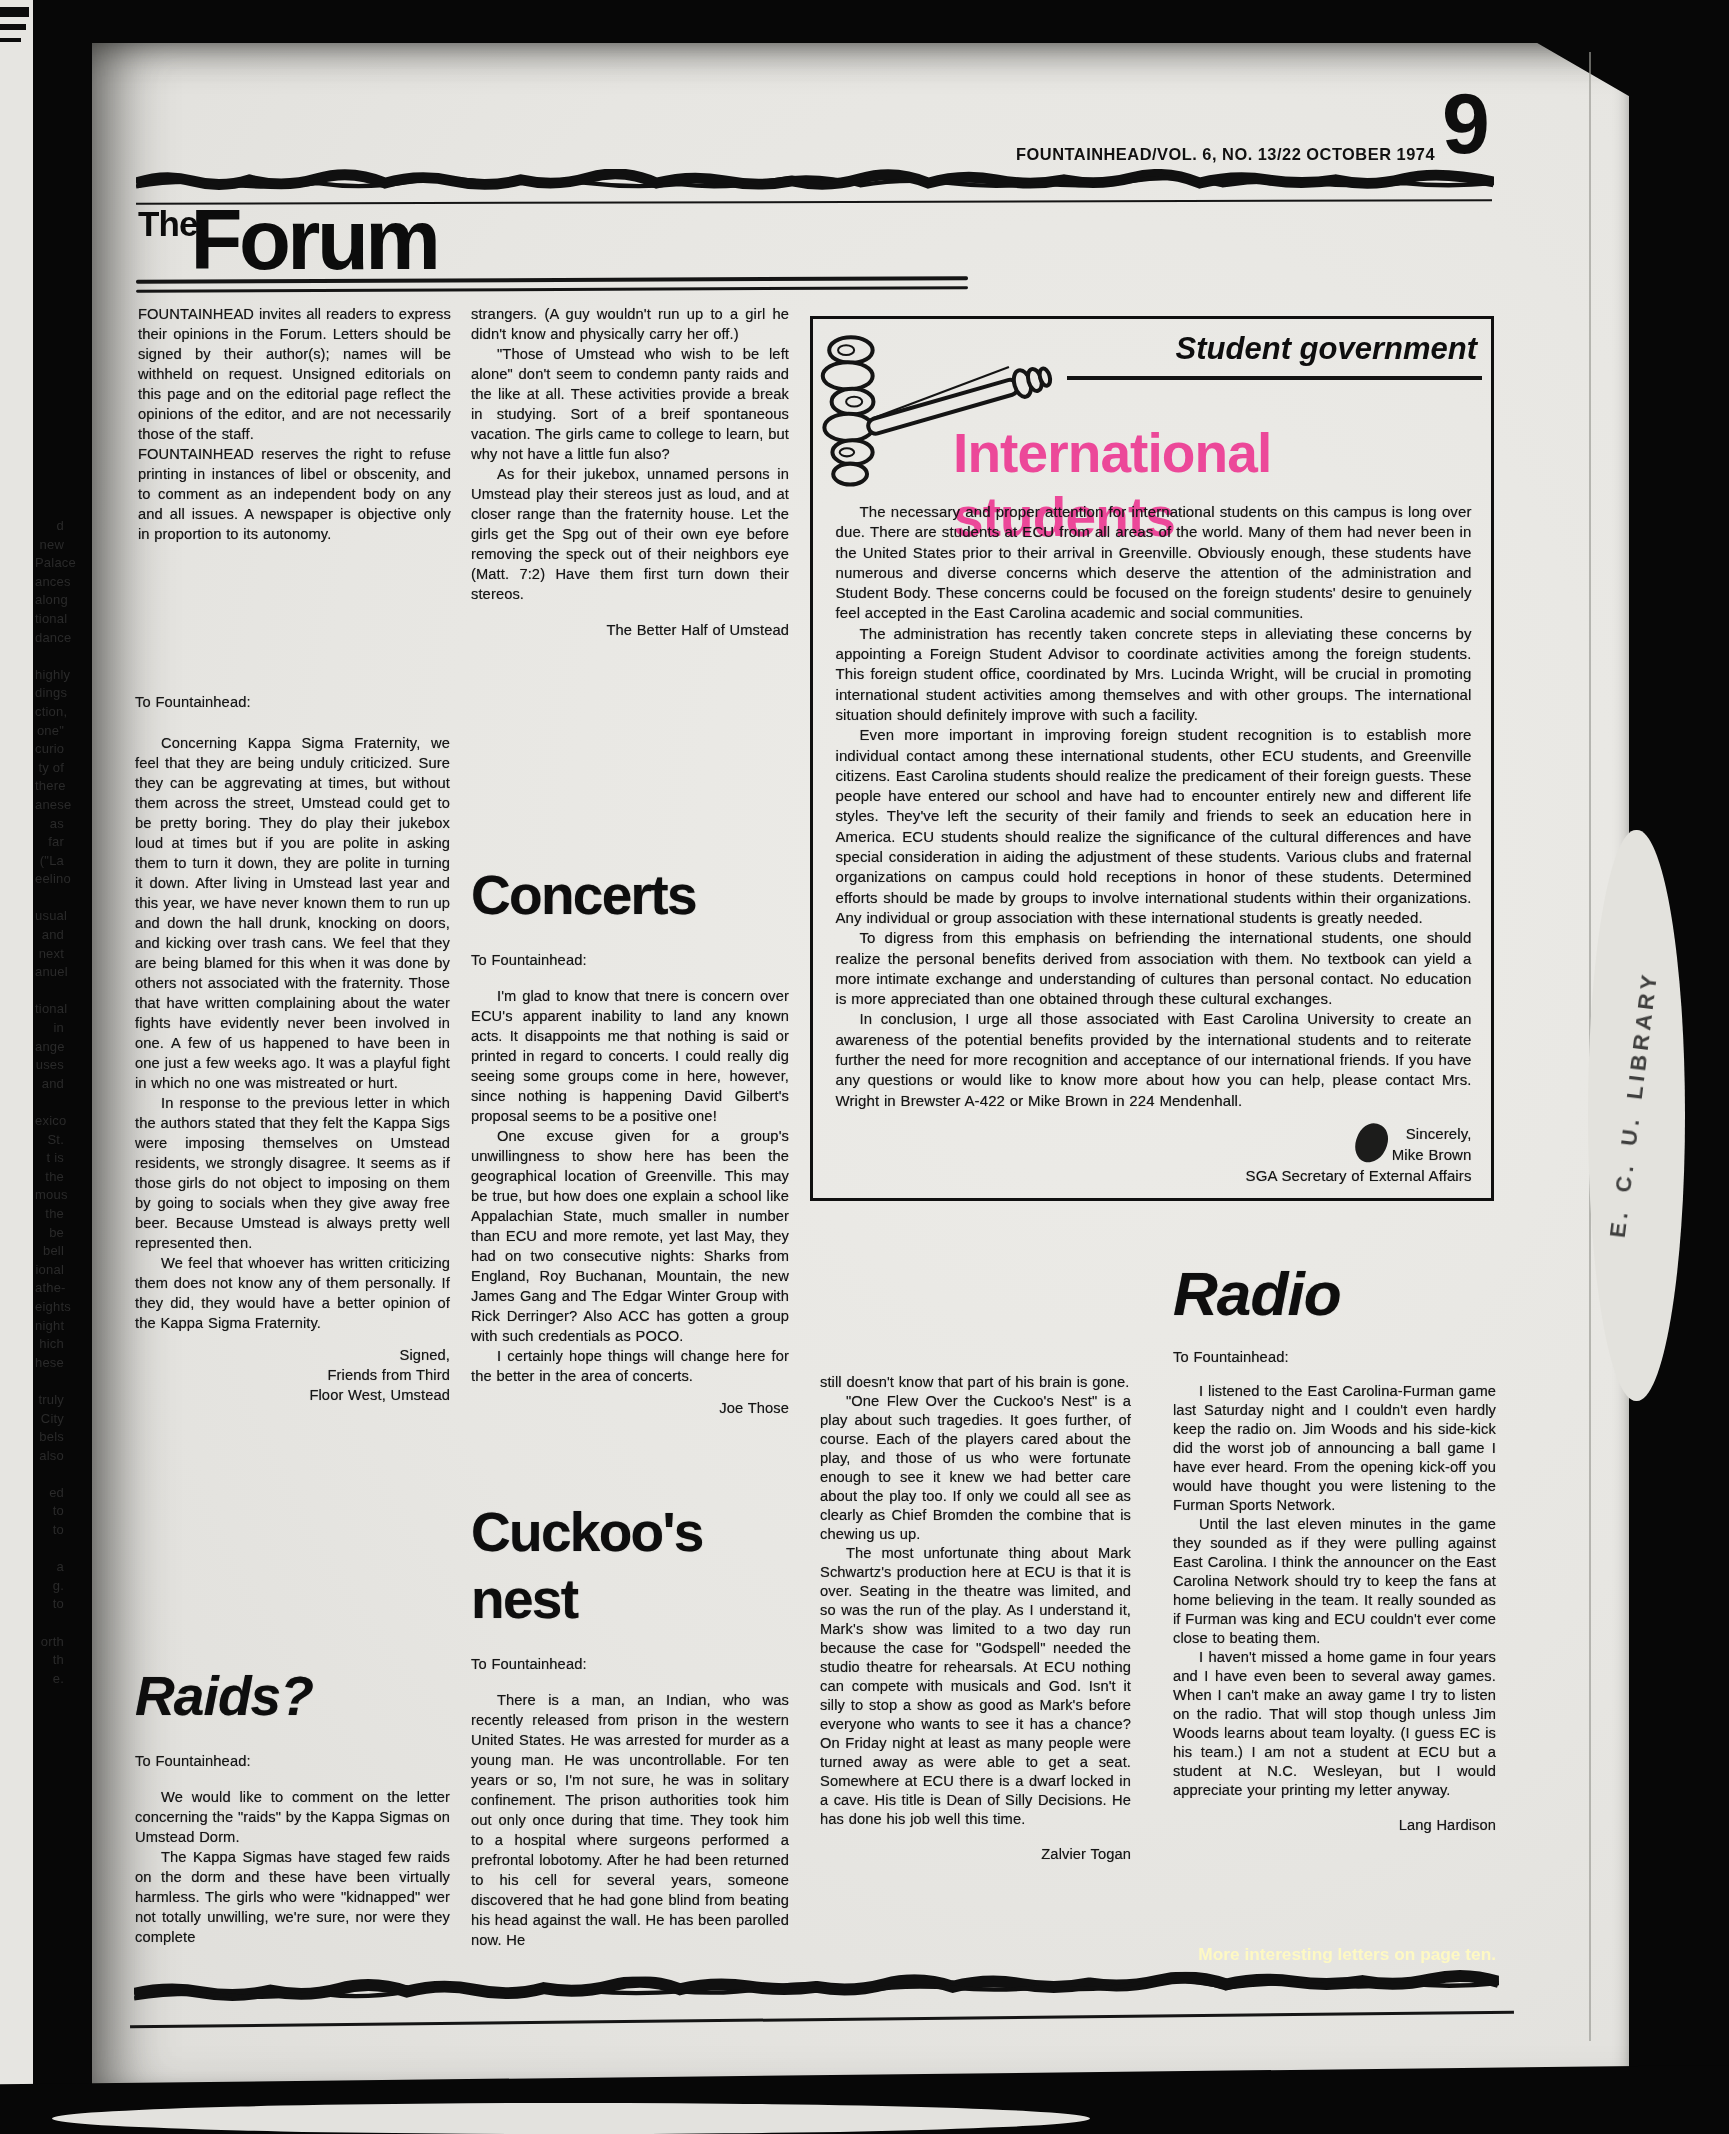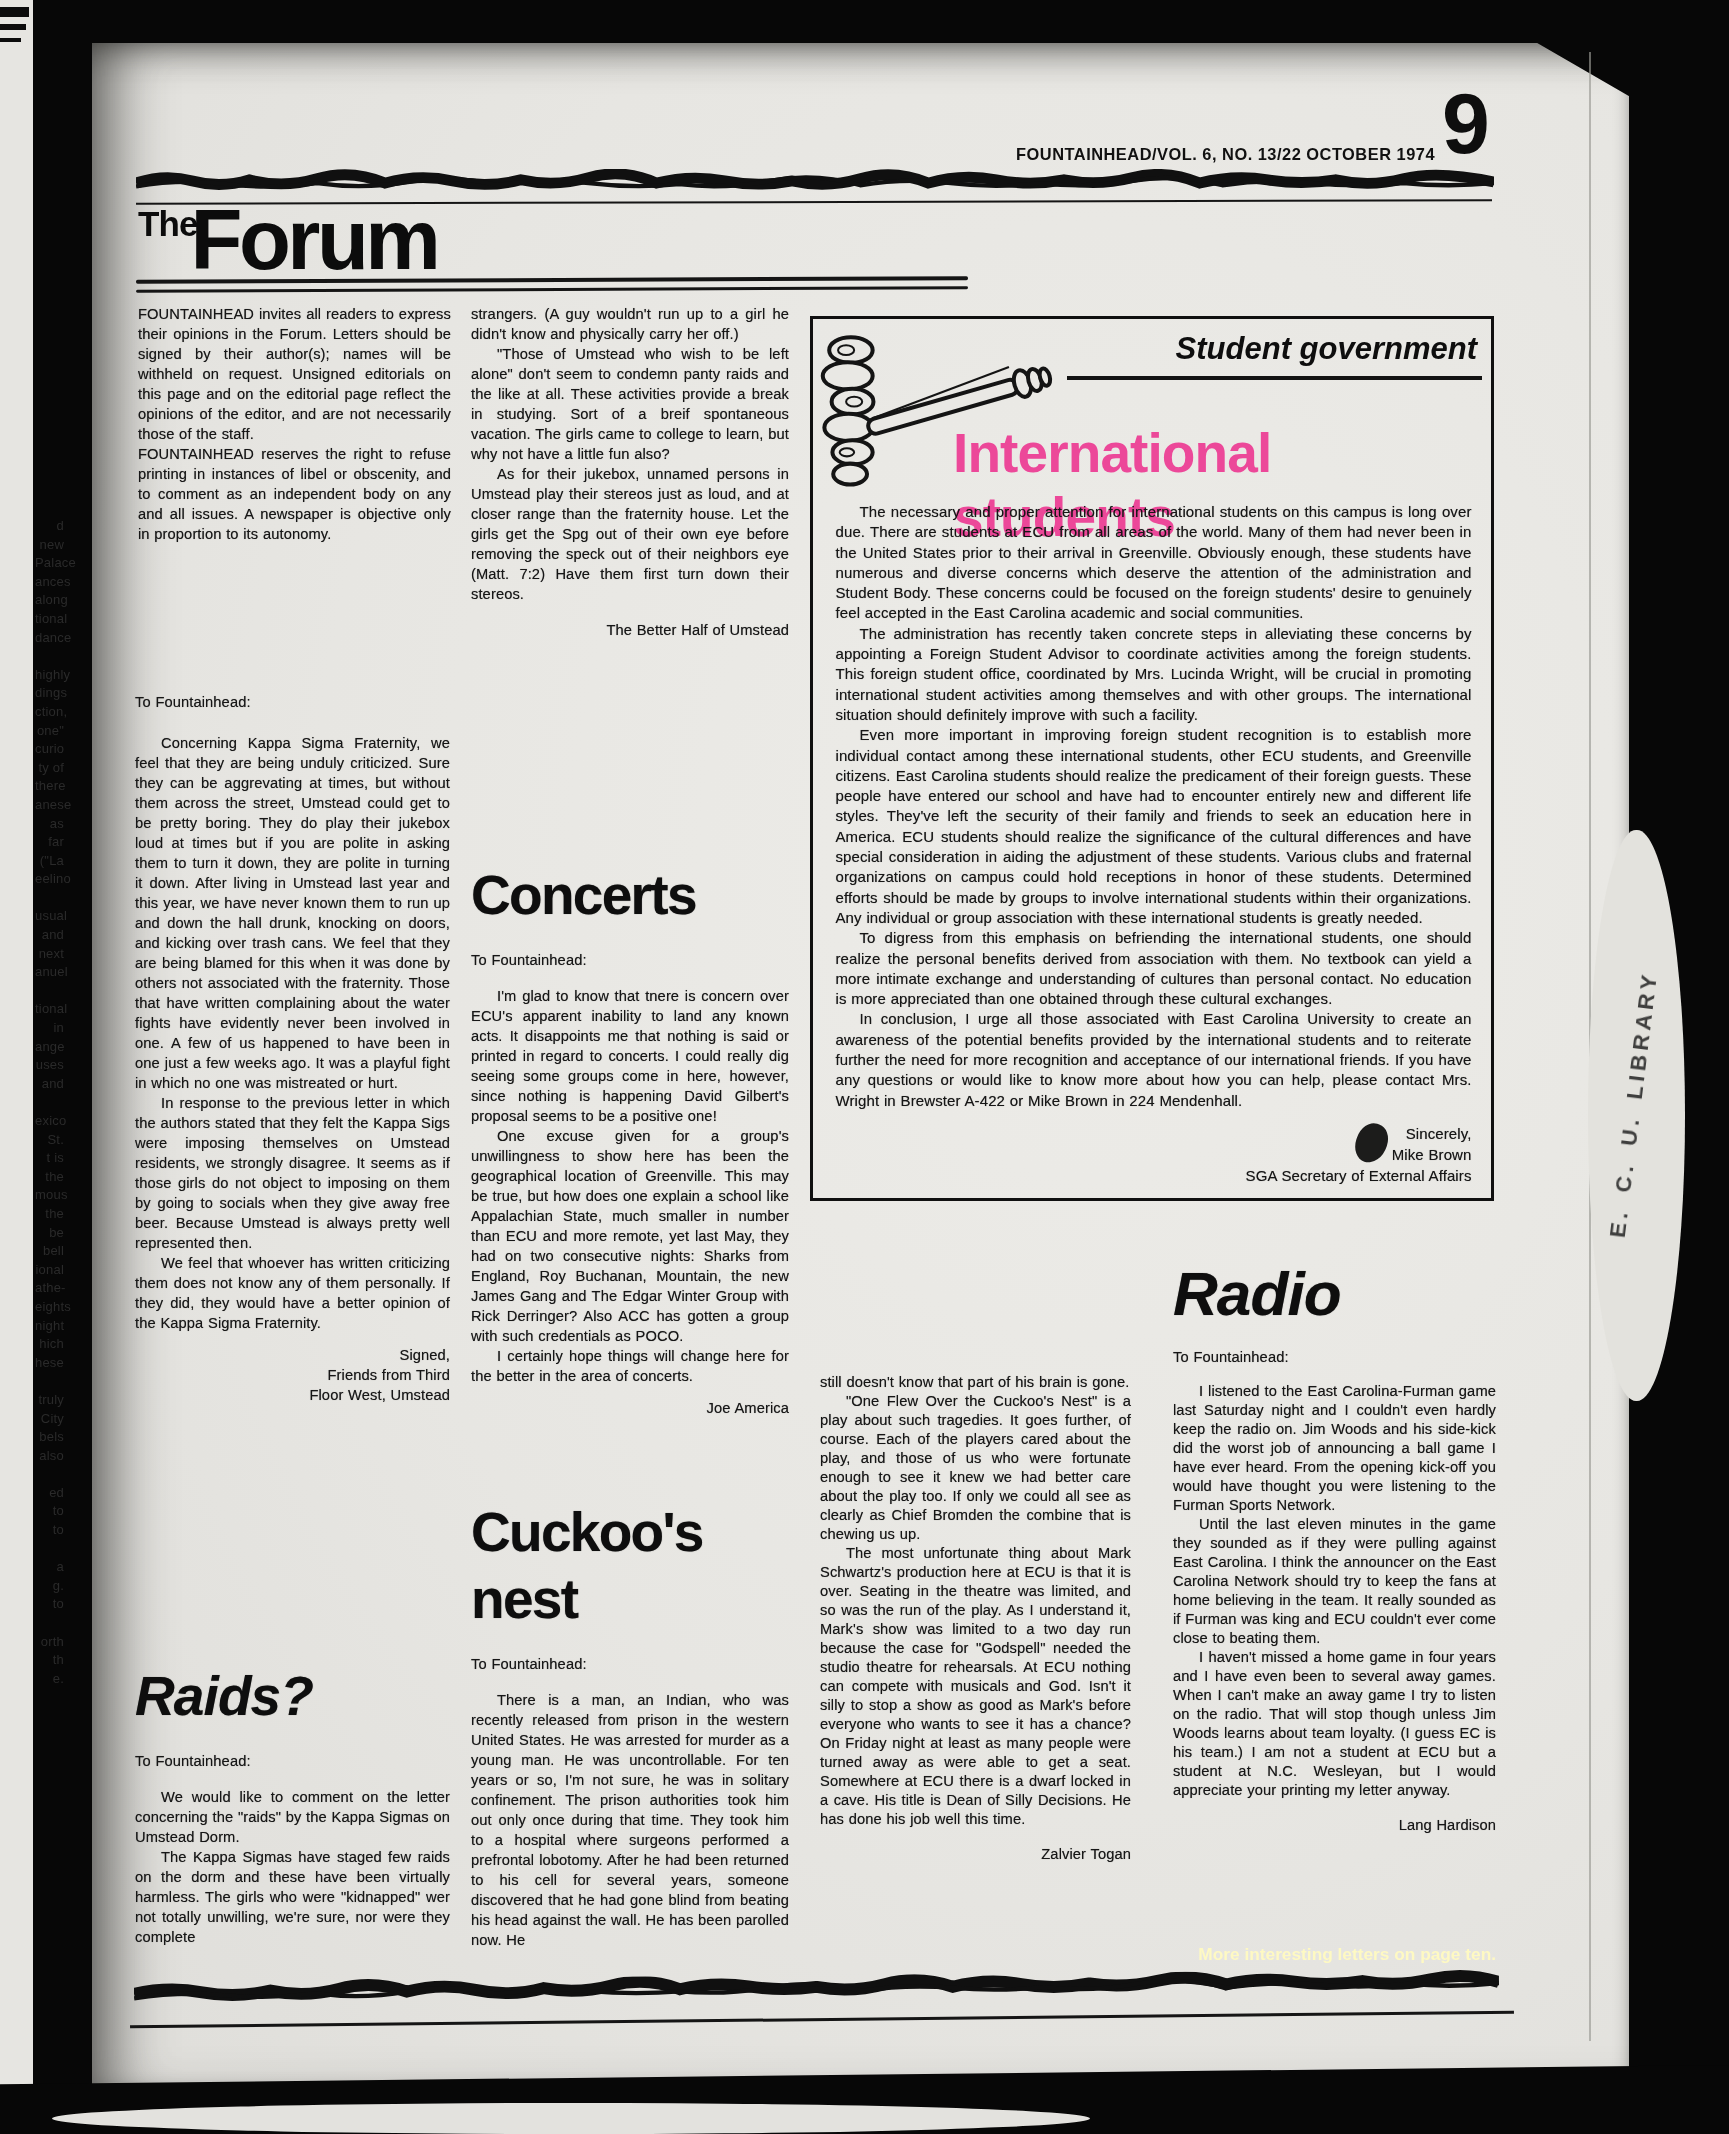--- a/index.html
+++ b/index.html
@@ -188,21 +188,21 @@
     <p class="sig mt18">The Better Half of Umstead</p>
   </div>
 
   <div class="abs" style="left:471px;top:866px;width:320px;">
     <div class="h-col">Concerts</div>
     <div class="body-text mt30" style="width:318px;">
       <p class="salutation">To Fountainhead:</p>
       <p class="mt18">I'm glad to know that tnere is concern over ECU's apparent inability to land any known acts. It disappoints me that nothing is said or printed in regard to concerts. I could really dig seeing some groups come in here, however, since nothing is happening David Gilbert's proposal seems to be a positive one!</p>
       <p>One excuse given for a group's unwillingness to show here has been the geographical location of Greenville. This may be true, but how does one explain a school like Appalachian State, much smaller in number than ECU and more remote, yet last May, they had on two consecutive nights: Sharks from England, Roy Buchanan, Mountain, the new James Gang and The Edgar Winter Group with Rick Derringer? Also ACC has gotten a group with such credentials as POCO.</p>
       <p>I certainly hope things will change here for the better in the area of concerts.</p>
-      <p class="sig mt14">Joe America</p>
+      <p class="sig mt14">Joe Those</p>
     </div>
   </div>
 
   <div class="abs" style="left:471px;top:1499px;width:320px;">
     <div class="h-col" style="line-height:1.22;">
       <div>Cuckoo's</div>
       <div>nest</div>
     </div>
     <div class="body-text mt24" style="width:318px;">
       <p class="salutation">To Fountainhead:</p>

